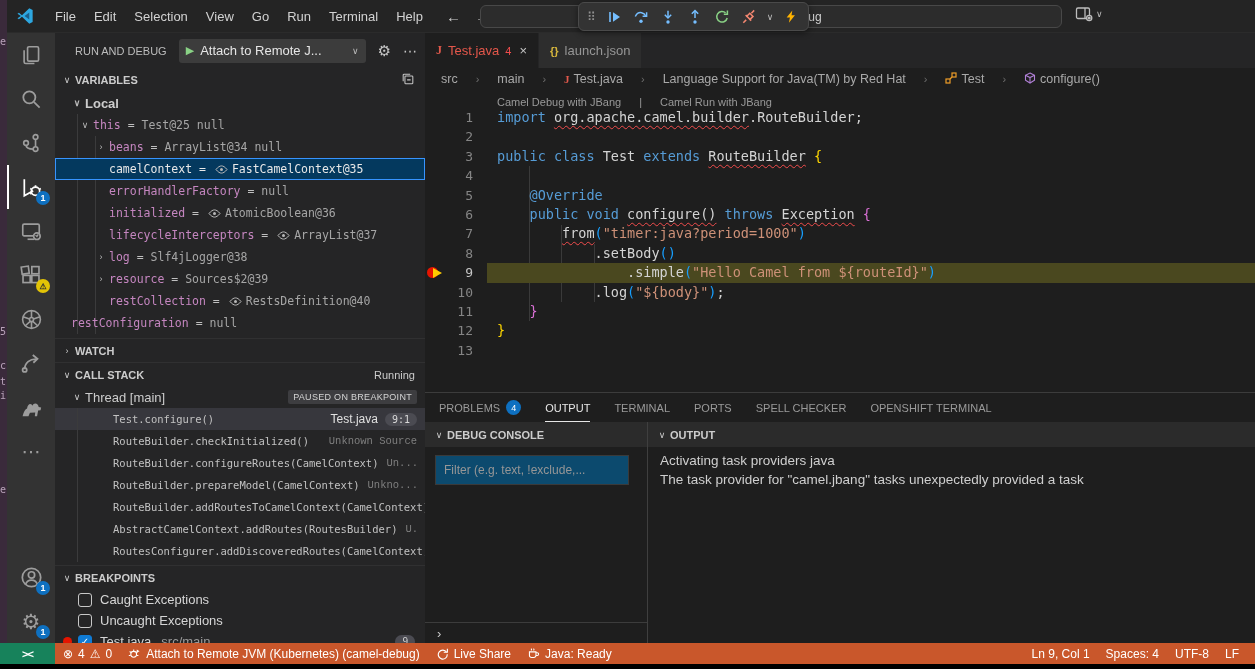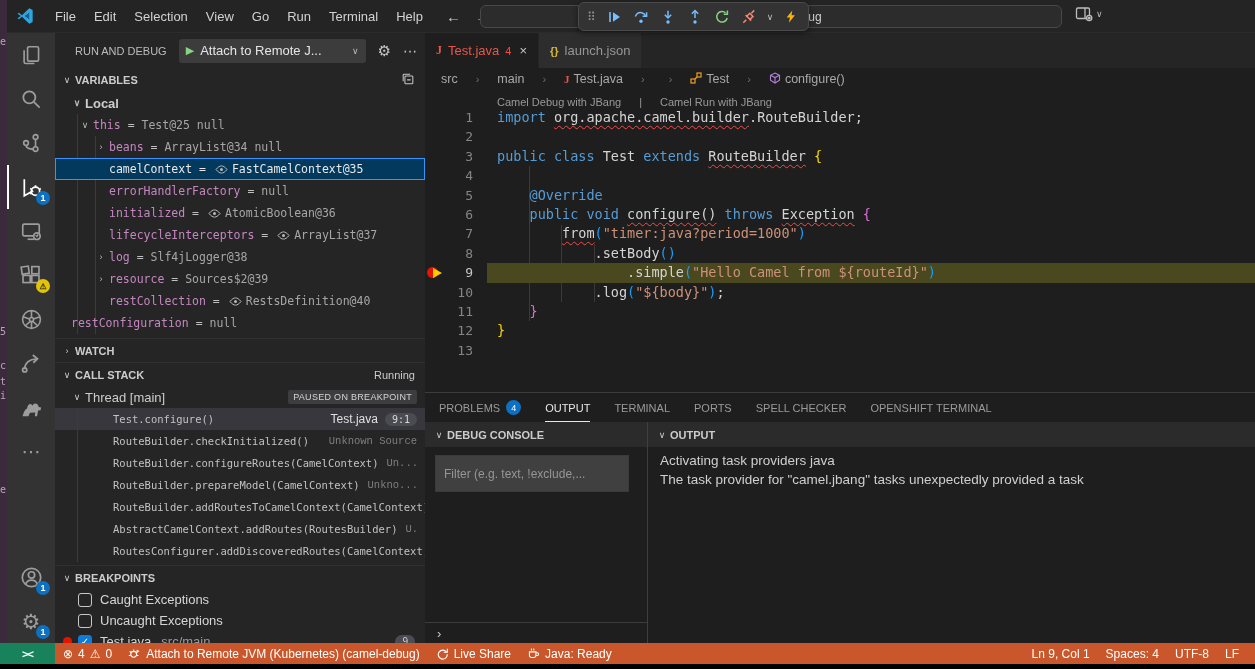--- a/index.html
+++ b/index.html
@@ -119,21 +119,21 @@
 
   
   .panel { height:251px; flex:none; border-top:1px solid #3c3c3c; display:flex; flex-direction:column; }
   .ptabs { height:29px; flex:none; display:flex; align-items:center; padding-left:14px; gap:24px; font-size:11px; color:#9a9a9a; }
   .ptab { display:flex; align-items:center; gap:6px; height:100%; }
   .ptab.active { color:#e7e7e7; box-shadow:inset 0 -1px 0 #e7e7e7; }
   .pbadge { min-width:15px; height:15px; border-radius:8px; background:#0e70c0; color:#fff; font-size:9px; display:flex; align-items:center; justify-content:center; padding:0 3px; }
   .psplit { flex:1; display:flex; min-height:0; }
   .dcpane { width:223px; flex:none; border-right:1px solid #3f3f3f; display:flex; flex-direction:column; }
   .phead { height:25px; flex:none; background:#2b2b2b; display:flex; align-items:center; padding-left:6px; font-size:11px; font-weight:bold; color:#cccccc; }
-  .filter { margin:8px 18px 0 10px; height:37px; background:#404040; border:1px solid #3a3a3a; color:#cfcfcf; font-size:12px; padding:0 8px; outline:none; font-family:"Liberation Sans",sans-serif; }
+  .filter { margin:8px 18px 0 10px; height:30px; background:#0c4a6e; border:1px solid #3a3a3a; color:#cfcfcf; font-size:12px; padding:0 8px; outline:none; font-family:"Liberation Sans",sans-serif; }
   .filter::placeholder { color:#969696; }
   .dc-body { flex:1; }
   .dc-prompt { height:21px; flex:none; border-top:1px solid #3c3c3c; display:flex; align-items:center; padding-left:12px; color:#cccccc; font-size:13px; }
   .outpane { flex:1; display:flex; flex-direction:column; min-width:0; }
   .out-body { padding:4px 0 0 12px; font-family:Liberation Sans, sans-serif; font-size:13.5px; line-height:19px; color:#cfcfcf; white-space:pre; overflow:hidden; }
 
   
   .statusbar { position:absolute; left:0; top:643px; width:1255px; height:21px; background:#c9572b; display:flex; align-items:center; font-size:12px; color:#ffffff; z-index:2; }
   .remote { width:55px; height:21px; background:#17825b; display:flex; align-items:center; justify-content:center; font-weight:bold; letter-spacing:-1px; font-size:11px; flex:none; }
   .sb-item { display:flex; align-items:center; gap:5px; padding:0 8px; height:100%; white-space:nowrap; }
@@ -526,20 +526,23 @@
           <span class="bc-sep">›</span>
           <span class="bc-item">
             <span>main</span>
           </span>
           <span class="bc-sep">›</span>
           <span class="bc-item">
             <span><span class="ficon-j" style="font-size:11px;">J</span></span>
             <span>Test.java</span>
           </span>
           <span class="bc-sep">›</span>
+          <span class="bc-item">
+            <span>Language Support for Java(TM) by Red Hat</span>
+          </span>
           <span class="bc-sep">›</span>
           <span class="bc-item">
             <span><svg width="12" height="12" viewBox="0 0 12 12" stroke="#ee9d28" stroke-width="1.2" fill="none">
                 <rect x="1" y="7" width="4" height="4"></rect>
                 <rect x="7" y="1" width="4" height="4"></rect>
                 <path d="M5 7L7 5"></path>
               </svg></span>
             <span>Test</span>
           </span>
           <span class="bc-sep">›</span>

